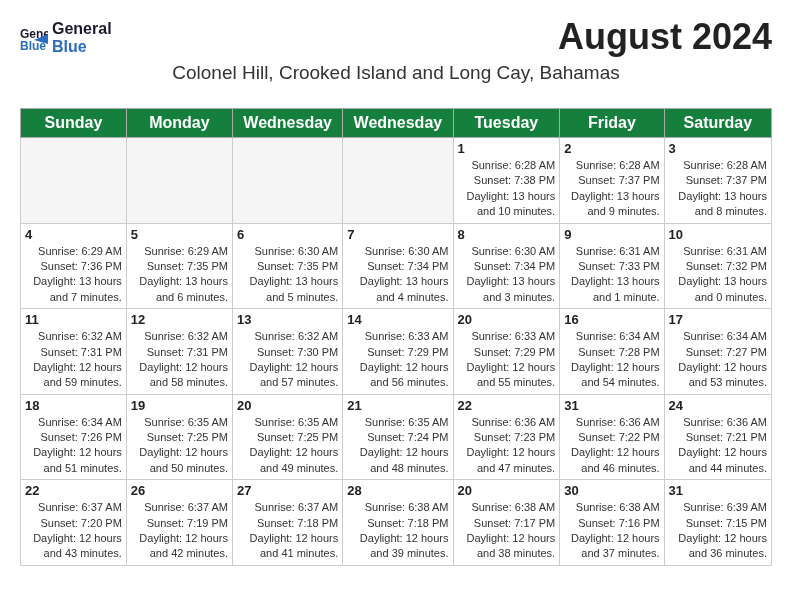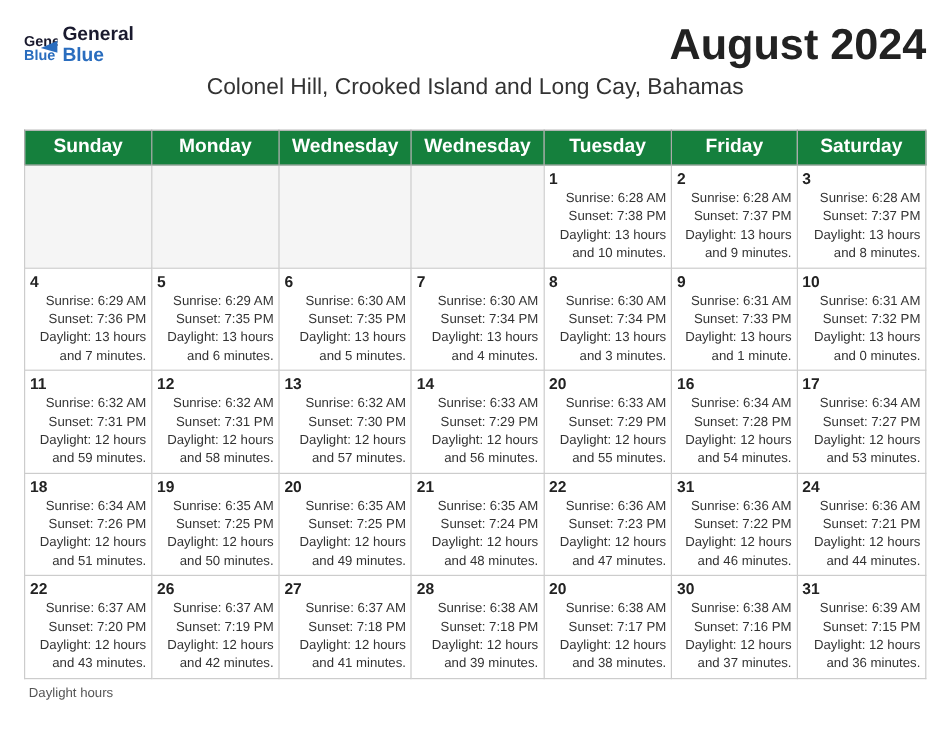--- a/index.html
+++ b/index.html
@@ -256,16 +256,13 @@
             <div class="day-info">Sunrise: 6:38 AM<br>Sunset: 7:16 PM<br>Daylight: 12 hours<br>and 37 minutes.</div>
           </td>
           <td>
             <span class="day-num">31</span>
             <div class="day-info">Sunrise: 6:39 AM<br>Sunset: 7:15 PM<br>Daylight: 12 hours<br>and 36 minutes.</div>
           </td>
         </tr>
       </tbody>
   </table>
 
-  <div class="footer-note">
-    <span>Daylight hours</span>
-  </div>
 </div>
 
 </body></html>

